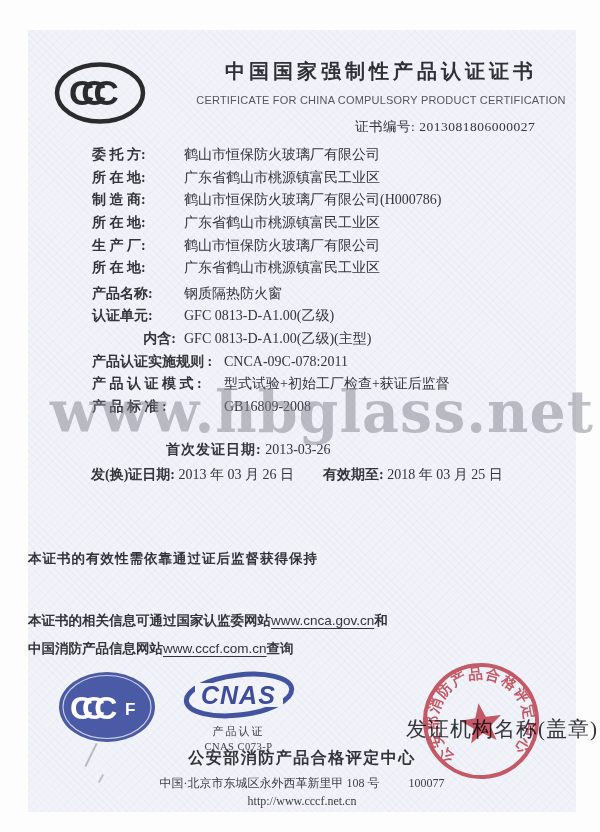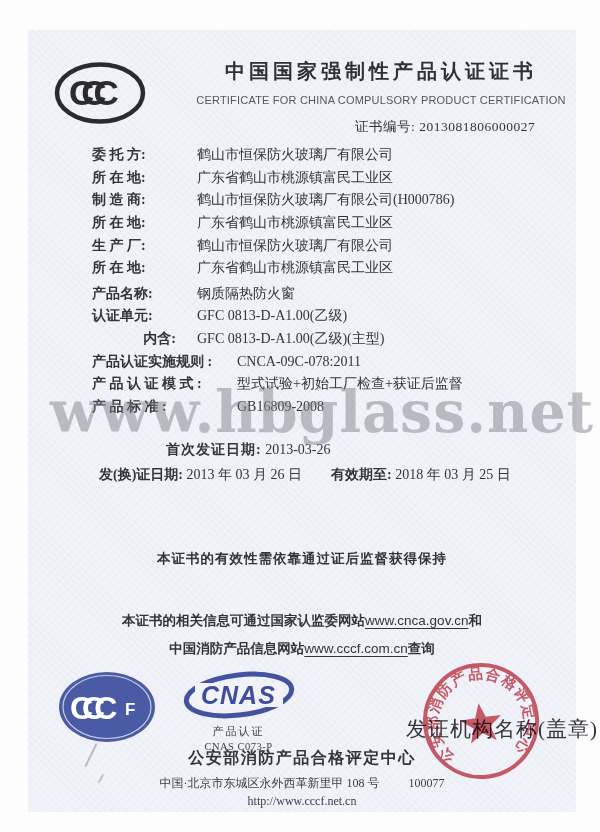--- a/index.html
+++ b/index.html
@@ -18,35 +18,35 @@
   }
   
   .ccc-top{position:absolute;left:24px;top:30px;width:96px;height:66px;}
   .head-block{position:absolute;left:144px;top:28px;width:418px;text-align:center;}
   .title{font-size:20px;font-weight:bold;letter-spacing:4px;color:#2f3036;white-space:nowrap;}
   .subtitle{margin-top:9px;font-size:11px;color:#55565c;
     font-family:Liberation Sans, sans-serif;letter-spacing:.2px;white-space:nowrap;}
   .certno{position:absolute;left:327px;top:88px;font-size:13.5px;letter-spacing:.5px;}
   
   .fields{position:absolute;left:64px;top:114px;width:470px;}
-  .field-row{display:flex;align-items:center;height:22.6px;font-size:14px;white-space:nowrap;gap:13px;}
+  .field-row{display:flex;align-items:center;height:22.6px;font-size:14px;white-space:nowrap;}
   .row-a .lbl{width:92px;font-weight:600;flex:0 0 auto;}
   .row-b .lbl{width:132px;font-weight:600;flex:0 0 auto;}
   .lbl.align-r{text-align:right;padding-right:8px;box-sizing:border-box;}
   .val{font-weight:500;}
   .gap-sm{height:3px;}
   
   .statement{position:absolute;left:59px;top:386px;width:480px;font-size:13.5px;font-weight:600;white-space:nowrap;}
   .first-issue{position:absolute;left:138px;top:411px;font-size:14px;white-space:nowrap;}
   .first-issue .b{font-weight:700;letter-spacing:1px;}
-  .issue-line{position:absolute;left:71px;top:436px;font-size:14px;white-space:nowrap;text-align:right;}
+  .issue-line{position:absolute;left:63px;top:436px;font-size:14px;white-space:nowrap;text-align:right;}
   .issue-line .b{font-weight:700;}
   .issue-line .sp{display:inline-block;width:22px;}
   
-  .notes{position:absolute;left:0;top:520px;width:100%;text-align:center;}
+  .notes{position:absolute;left:0;top:520px;width:100%;text-align:left;}
   .note1{font-size:13.5px;font-weight:600;letter-spacing:1px;}
   .note2{margin-top:44px;font-size:13.5px;font-weight:600;}
   .note3{margin-top:10px;font-size:13.5px;font-weight:600;}
   .url{font-family:"Liberation Sans","DejaVu Sans",sans-serif;font-weight:400;
        text-decoration:underline;text-underline-offset:3px;}
   
   .cccf-logo{position:absolute;left:29px;top:640px;width:100px;height:74px;}
   .cnas-wrap{position:absolute;left:148px;top:640px;width:125px;text-align:center;}
   .cnas-logo{width:116px;height:50px;}
   .cnas-cap{font-size:11px;letter-spacing:2px;margin-top:0;color:#3c3d44;font-family:Liberation Serif, serif;}

